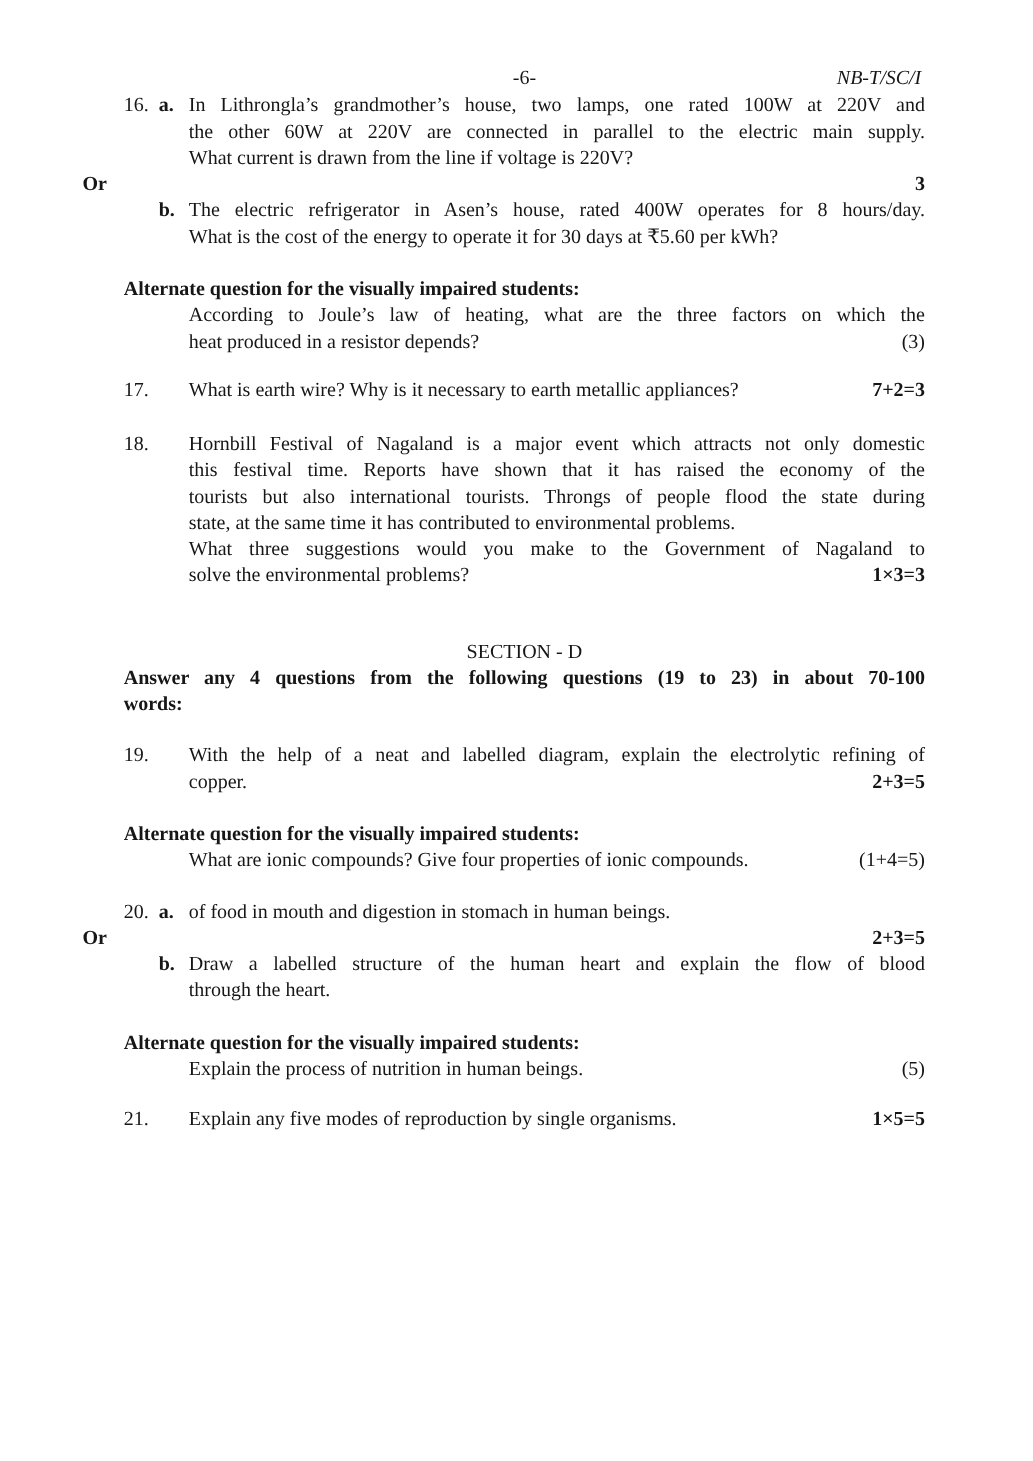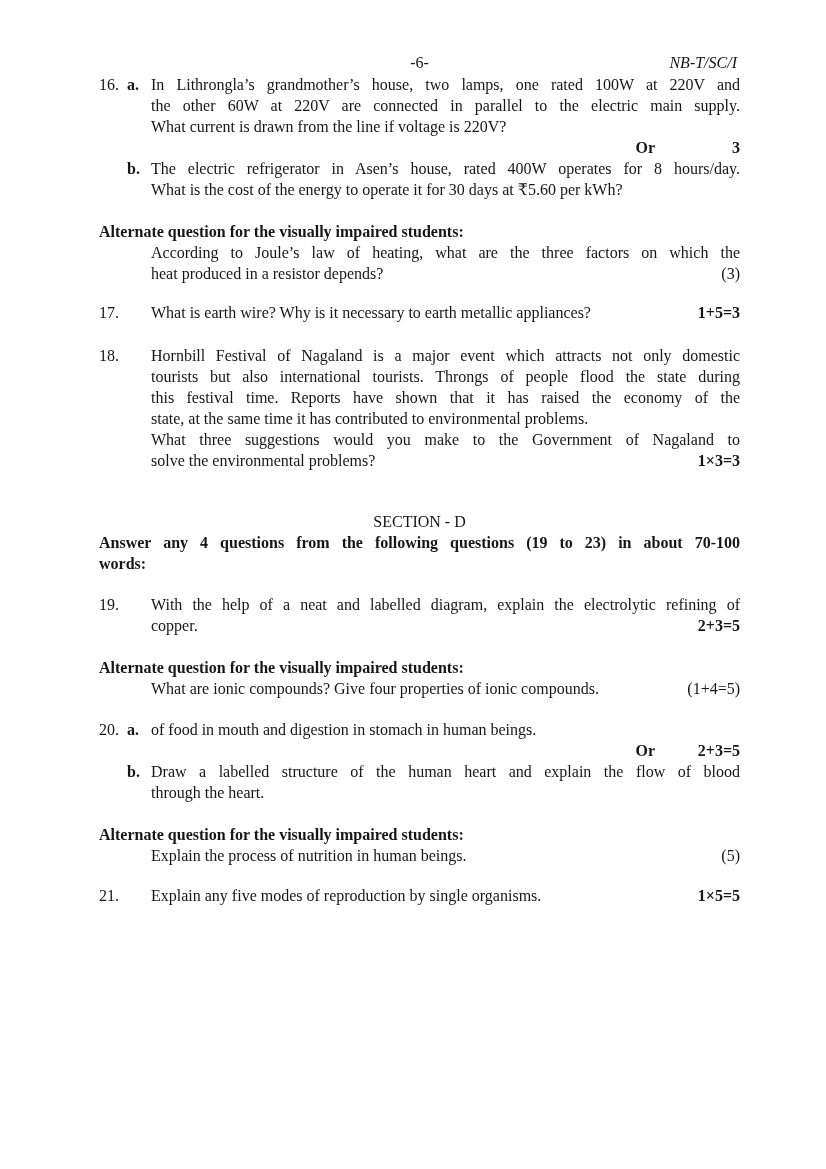--- a/index.html
+++ b/index.html
@@ -26,21 +26,21 @@
   .qbody { flex:1 1 auto; min-width:0; }
 
   .line { text-align:left; }
   .jfull { text-align:justify; text-align-last:justify; }
 
   .fill { display:flex; justify-content:space-between; align-items:baseline; }
   .marks { font-weight:700; white-space:nowrap; padding-left:8px; }
   .pmarks { font-weight:400; white-space:nowrap; padding-left:8px; }
 
   .or-row { position:relative; height:21px; }
-  .or-center { text-align:right; font-weight:700; transform:translateX(-85px); }
+  .or-center { text-align:left; font-weight:700; transform:translateX(-85px); }
   .or-marks { position:absolute; right:0; top:0; font-weight:700; }
 
   .alt-heading { font-weight:700; }
   .alt-body { margin-left:52px; }
 
   .sec-title { text-align:center; font-weight:400; }
   .instr { font-weight:700; }
   .ul { text-decoration-thickness:2px; text-underline-offset:2px; }
 
   #q16 { margin-top:1px; }
@@ -99,33 +99,33 @@
         </div>
       </div>
     </section>
 
     <section id="q17">
       <div class="row">
         <span class="numw">17.</span>
         <div class="qbody">
           <div class="line fill">
             <span>What is earth wire? Why is it necessary to earth metallic appliances?</span>
-            <span class="marks">1+5=3</span>
+            <span class="marks">7+2=3</span>
           </div>
         </div>
       </div>
     </section>
 
     <section id="q18">
       <div class="row">
         <span class="numw">18.</span>
         <div class="qbody">
           <div class="line jfull">Hornbill Festival of Nagaland is a major event which attracts not only domestic</div>
+          <div class="line jfull">this festival time. Reports have shown that it has raised the economy of the</div>
           <div class="line jfull">tourists but also international tourists. Throngs of people flood the state during</div>
-          <div class="line jfull">this festival time. Reports have shown that it has raised the economy of the</div>
           <div class="line">state, at the same time it has contributed to environmental problems.</div>
           <div class="line jfull">What three suggestions would you make to the Government of Nagaland to</div>
           <div class="line fill">
             <span>solve the environmental problems?</span>
             <span class="marks">1×3=3</span>
           </div>
         </div>
       </div>
     </section>
 

